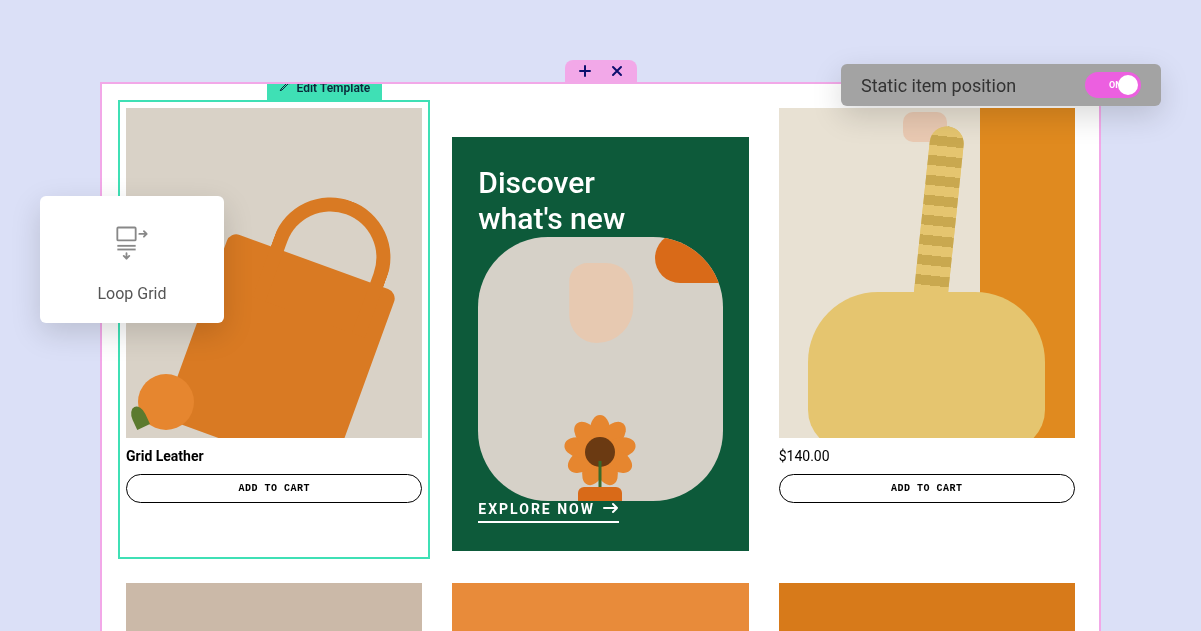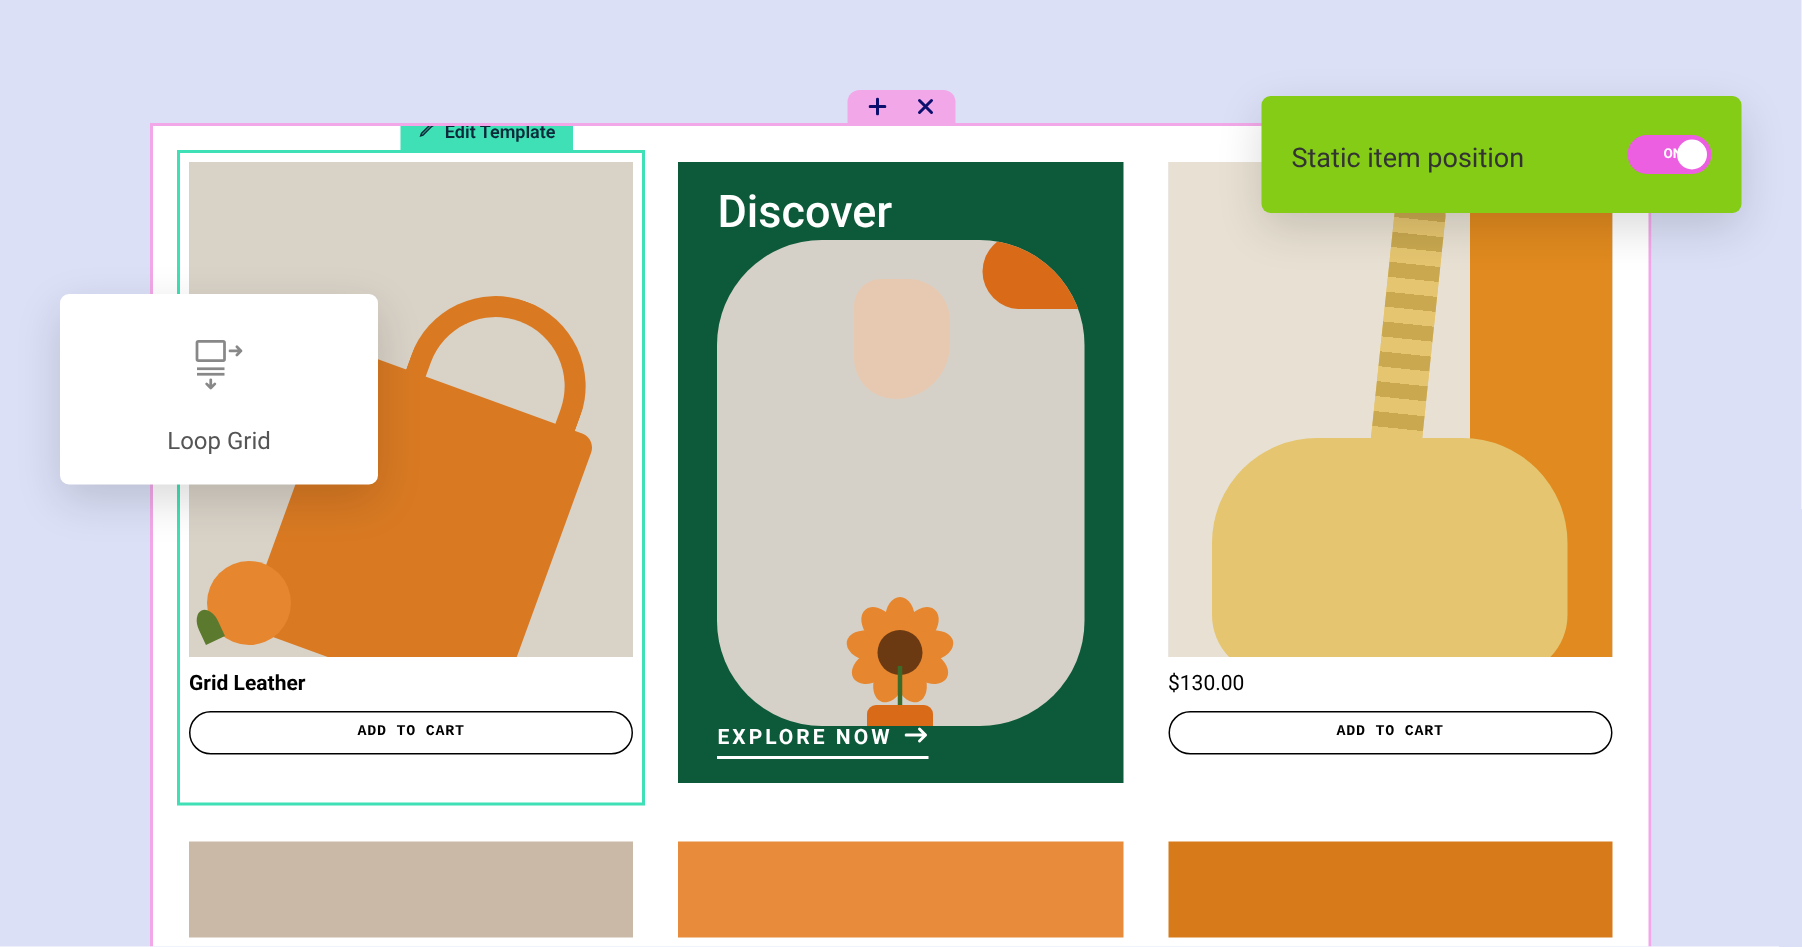--- a/index.html
+++ b/index.html
@@ -97,24 +97,25 @@
     display: flex;
     align-items: flex-end;
     gap: 6px;
     z-index: 3;
   }
 
   
   .promo {
     background: #0d5a3a;
     color: #fff;
-    padding: 16px 26px;
+    padding: 28px 26px;
     display: flex;
     flex-direction: column;
     height: 414px;
+    margin-top: 29px;
   }
   .promo h2 { font-size: 30px; font-weight: 500; line-height: 1.2; }
   .promo-img {
     flex: 1;
     background: #d6d1c8;
     border-radius: 70px;
     position: relative;
     overflow: hidden;
   }
   .promo-link {
@@ -134,46 +135,46 @@
   .strip { height: 64px; background:#e88b3a; }
   .strip.a { background:#cbb9a8; }
   .strip.c { background:#d77a1a; }
   .row2 { margin-top: 2px; }
 
   
   .widget-card {
     position: absolute;
     top: 196px;
     left: 40px;
-    width: 212px;
+    width: 184px;
     background: #fff;
     border-radius: 6px;
     box-shadow: 0 10px 30px rgba(0,0,0,.15);
     display: flex;
     flex-direction: column;
     align-items: center;
     gap: 14px;
     padding: 26px 16px 20px;
     z-index: 10;
   }
   .widget-card .label { font-size: 16px; color:#555; }
 
   
   .setting-panel {
     position: absolute;
     top: 64px;
     right: 40px;
     width: 320px;
-    background: #84cc16;
+    background: #a3a3a3;
     border-radius: 6px;
     box-shadow: 0 10px 30px rgba(0,0,0,.15);
     display: flex;
-    align-items: flex-end;
+    align-items: center;
     justify-content: space-between;
-    padding: 26px 20px;
+    padding: 8px 20px;
     z-index: 10;
   }
   .setting-panel .label { font-size: 18px; color:#333; }
   .toggle {
     width: 56px; height: 26px;
     background: #ec5fe0;
     border-radius: 13px;
     position: relative;
     display: flex;
     align-items: center;
@@ -253,20 +254,21 @@
       <div class="peach"></div>
         <div class="petal"></div>
     </div>
     <div class="card-title">Grid Leather</div>
     <button class="add-btn">ADD TO CART</button>
   </div>
 
   <div class="promo">
     <h2>
       <span>Discover</span><br>
+      <span>what's new</span>
     </h2>
     <div class="promo-img">
       <div class="sleeve"></div>
       <div class="hand"></div>
       <div class="flower">
         <div class="petals">
           <span style="transform:rotate(0deg)"></span>
           <span style="transform:rotate(40deg)"></span>
           <span style="transform:rotate(80deg)"></span>
           <span style="transform:rotate(120deg)"></span>
@@ -291,21 +293,21 @@
     </a>
   </div>
 
   <div class="card">
     <div class="card-img">
       <div class="card3-bg"></div>
       <div class="fingers"></div>
       <div class="strap"></div>
       <div class="bag3"></div>
     </div>
-    <div class="card-price">$130.00</div>
+    <div class="card-price">$140.00</div>
     <button class="add-btn">ADD TO CART</button>
   </div>
 
   <div class="strip a row2"></div>
   <div class="strip row2"></div>
   <div class="strip c row2"></div>
 </div>
 
 <div class="widget-card">
   <span>

